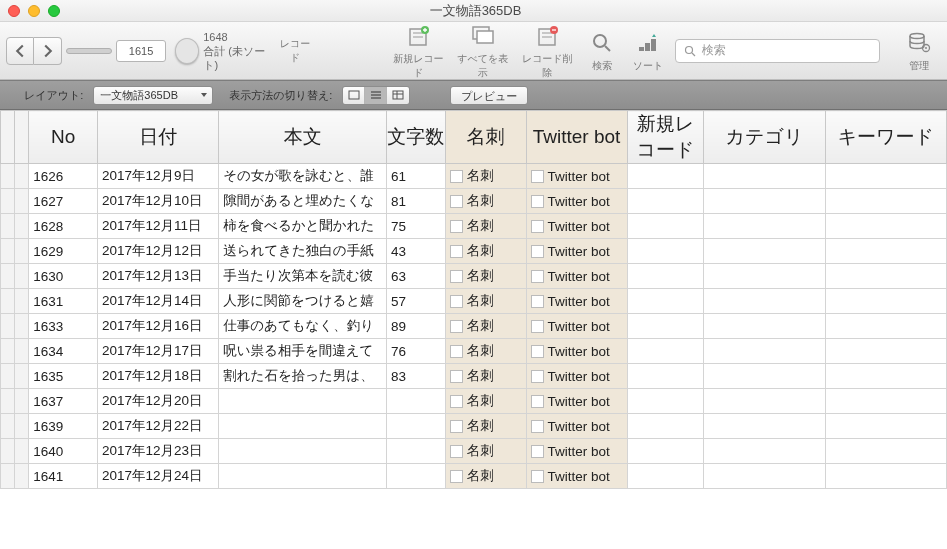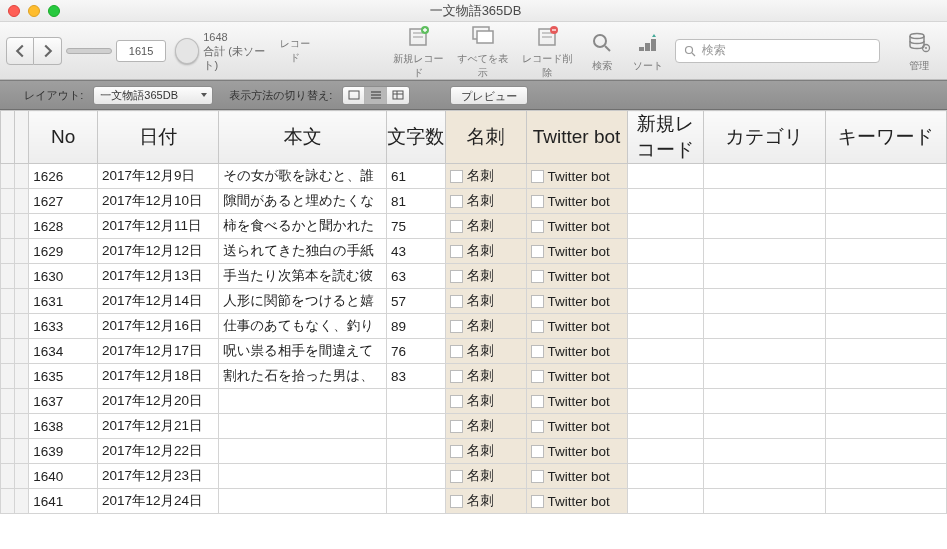--- a/index.html
+++ b/index.html
@@ -467,43 +467,20 @@
               <span>Twitter bot</span>
             </div>
           </td>
           <td></td>
           <td></td>
           <td></td>
         </tr>
         <tr>
           <td class="gutter"></td>
           <td class="gutter"></td>
-          <td>1638</td>
-          <td>2017年12月21日</td>
-          <td></td>
-          <td></td>
-          <td class="shaded">
-            <div class="checkbox-cell">
-              <span class="cb"></span>
-              <span>名刺</span>
-            </div>
-          </td>
-          <td class="shaded">
-            <div class="checkbox-cell">
-              <span class="cb"></span>
-              <span>Twitter bot</span>
-            </div>
-          </td>
-          <td></td>
-          <td></td>
-          <td></td>
-        </tr>
-        <tr>
-          <td class="gutter"></td>
-          <td class="gutter"></td>
           <td>1639</td>
           <td>2017年12月22日</td>
           <td></td>
           <td></td>
           <td class="shaded">
             <div class="checkbox-cell">
               <span class="cb"></span>
               <span>名刺</span>
             </div>
           </td>

